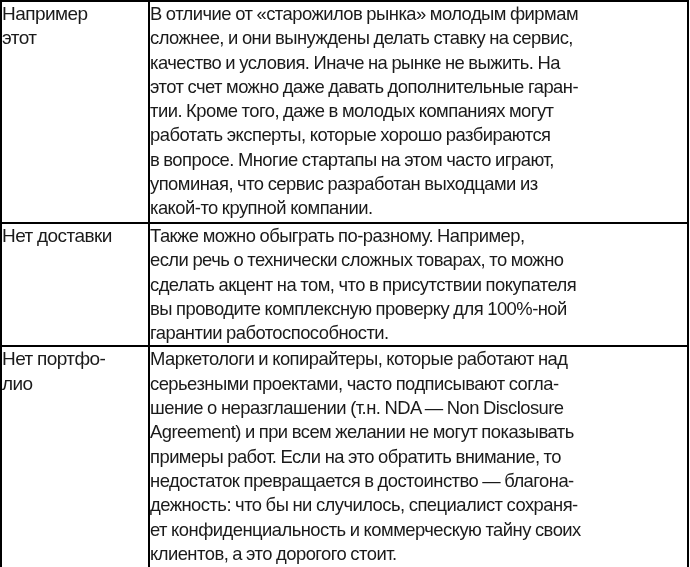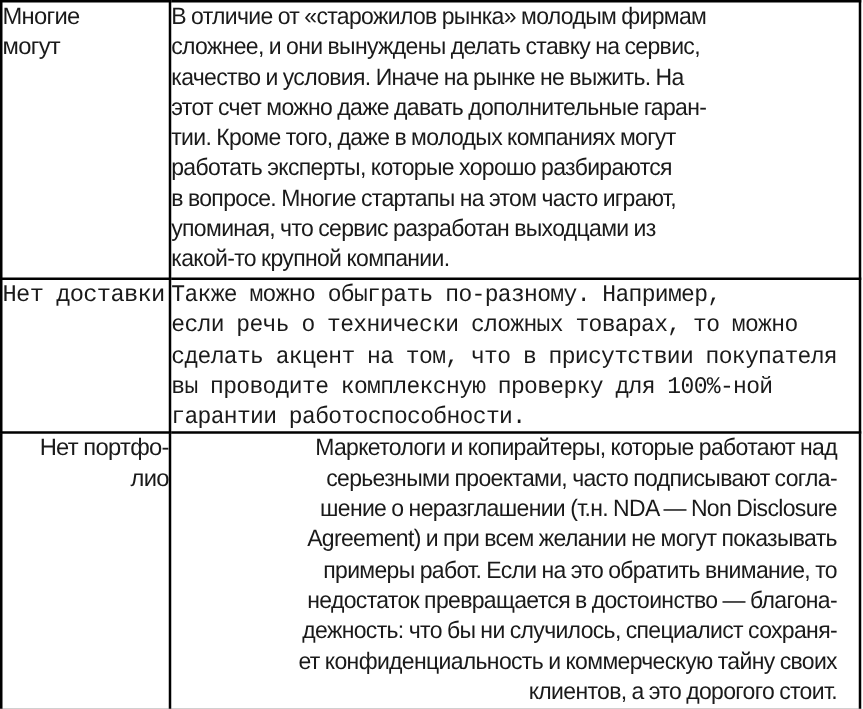--- a/index.html
+++ b/index.html
@@ -38,32 +38,32 @@
     td.text-cell {
       padding: 1px 4px 0 8px;
       border-radius: 31px;
     }
     .line {
       display: block;
       white-space: nowrap;
       transform-origin: left center;
     }
     .row-1 td { height: 220px; }
-    .row-2 td { height: 118px; font-family: Liberation Mono, monospace; }
-    .row-3 td { height: 220px; text-align: right; }
+    .row-2 td { height: 118px; }
+    .row-3 td { height: 220px; }
   </style>
 </head>
 <body>
 
 <table class="doc-table">
   <tbody>
     <tr class="row-1">
       <td class="label-cell">
-        <span class="line">Многие</span>
-        <span class="line">могут</span>
+        <span class="line">Например</span>
+        <span class="line">этот</span>
       </td>
       <td class="text-cell">
         <span class="line" style="transform: scaleX(0.968343);">В отличие от «старожилов рынка» молодым фирмам</span>
         <span class="line" style="transform: scaleX(0.968343);">сложнее, и они вынуждены делать ставку на сервис,</span>
         <span class="line" style="transform: scaleX(0.968343);">качество и условия. Иначе на рынке не выжить. На</span>
         <span class="line" style="transform: scaleX(0.968343);">этот счет можно даже давать дополнительные гаран-</span>
         <span class="line" style="transform: scaleX(0.968343);">тии. Кроме того, даже в молодых компаниях могут</span>
         <span class="line" style="transform: scaleX(0.968343);">работать эксперты, которые хорошо разбираются</span>
         <span class="line" style="transform: scaleX(0.968343);">в вопросе. Многие стартапы на этом часто играют,</span>
         <span class="line" style="transform: scaleX(0.968343);">упоминая, что сервис разработан выходцами из</span>

